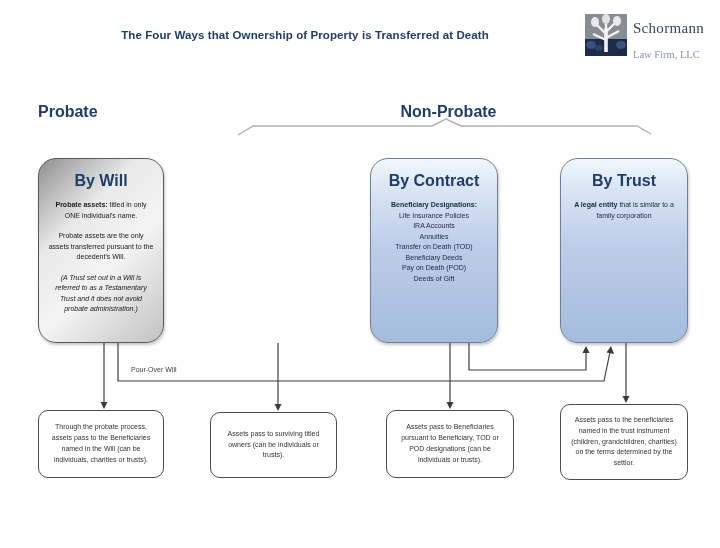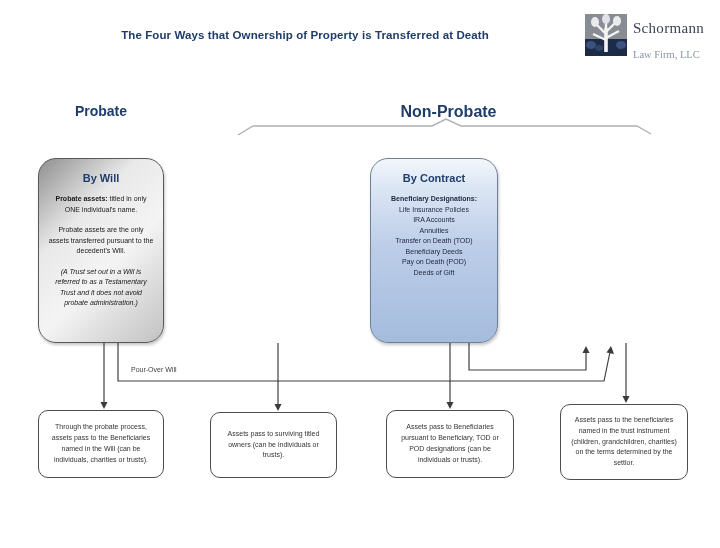--- a/index.html
+++ b/index.html
@@ -9,38 +9,38 @@
   }
   
   .main-title{
     position:absolute;top:29px;left:0;right:110px;text-align:center;
     font-size:11.5px;font-weight:bold;color:#1F3D6B;letter-spacing:.1px;
   }
   .logo{position:absolute;top:14px;right:16px;display:flex;align-items:flex-end;gap:6px;padding-left:47px;}
   .logo-text .firm-name{font-family:"Liberation Serif",serif;font-size:15px;color:#3c4553;letter-spacing:.3px;}
   .logo-text .firm-sub{font-family:"Liberation Serif",serif;font-size:10.5px;color:#8a94a6;margin-top:12px;}
   
-  .probate-label{position:absolute;top:103px;left:38px;width:126px;text-align:center;
-    font-size:14px;font-weight:bold;color:#1F3D6B;}
+  .probate-label{position:absolute;top:103px;left:38px;width:126px;
+    font-size:16px;font-weight:bold;color:#1F3D6B;}
   .nonprobate-label{position:absolute;top:103px;left:209px;width:479px;text-align:center;
     font-size:16px;font-weight:bold;color:#1F3D6B;}
   
   .cat-box{
     position:absolute;top:158px;height:185px;border-radius:18px;box-sizing:border-box;
     box-shadow:1px 2px 3px rgba(90,90,90,.35);text-align:center;
   }
   .cat-box.blue{
     border:1px solid #6f7f96;
     background:linear-gradient(180deg,#f3f7fc 0%,#dde7f5 14%,#bccde8 48%,#a4bcdd 100%);
   }
   .cat-box.gray{
     border:1.2px solid #595959;
     background:linear-gradient(135deg,#8f8f8f 0%,#e9e9e9 32%,#f4f4f4 58%,#c2c2c2 100%);
   }
-  .cat-title{margin-top:13px;font-size:11px;font-weight:bold;color:#1F3D6B;}
+  .cat-title{margin-top:13px;font-size:16px;font-weight:bold;color:#1F3D6B;}
   .cat-body{margin-top:10px;padding:0 9px;font-size:7px;line-height:1.5;color:#1c2740;}
   .cat-box.gray .cat-body{color:#1a1a1a;}
   .cat-body p{margin:0 0 10px 0;}
   .cat-body .italic{font-style:italic;}
   .list-heading{font-weight:bold;}
   .list-item{line-height:1.5;}
   
   .outcome-box{
     position:absolute;box-sizing:border-box;background:#fff;border:1.2px solid #4d4d4d;
     border-radius:10px;display:flex;align-items:center;justify-content:center;
@@ -98,20 +98,26 @@
       <div class="list-item">Life Insurance Policies</div>
       <div class="list-item">IRA Accounts</div>
       <div class="list-item">Annuities</div>
       <div class="list-item">Transfer on Death (TOD)</div>
       <div class="list-item">Beneficiary Deeds</div>
       <div class="list-item">Pay on Death (POD)</div>
       <div class="list-item">Deeds of Gift</div>
     </div>
   </div>
 
+  <div class="cat-box blue" style="left:560px;width:128px;">
+    <div class="cat-title">By Trust</div>
+    <div class="cat-body">
+      <p><b>A legal entity</b><span> that is similar to a family corporation</span></p>
+    </div>
+  </div>
 
   <div class="outcome-box" style="left:38px;top:410px;width:126px;height:68px;">Through the probate process, assets pass to the Beneficiaries named in the Will (can be individuals, charities or trusts).</div>
   <div class="outcome-box" style="left:210px;top:412px;width:127px;height:66px;">Assets pass to surviving titled owners (can be individuals or trusts).</div>
   <div class="outcome-box" style="left:386px;top:410px;width:128px;height:68px;">Assets pass to Beneficiaries pursuant to Beneficiary, TOD or POD designations (can be individuals or trusts).</div>
   <div class="outcome-box" style="left:560px;top:404px;width:128px;height:76px;">Assets pass to the beneficiaries named in the trust instrument (children, grandchildren, charities) on the terms determined by the settlor.</div>
 
   <div class="pourover-label">Pour-Over Will</div>
 
   <svg class="wires">
 

